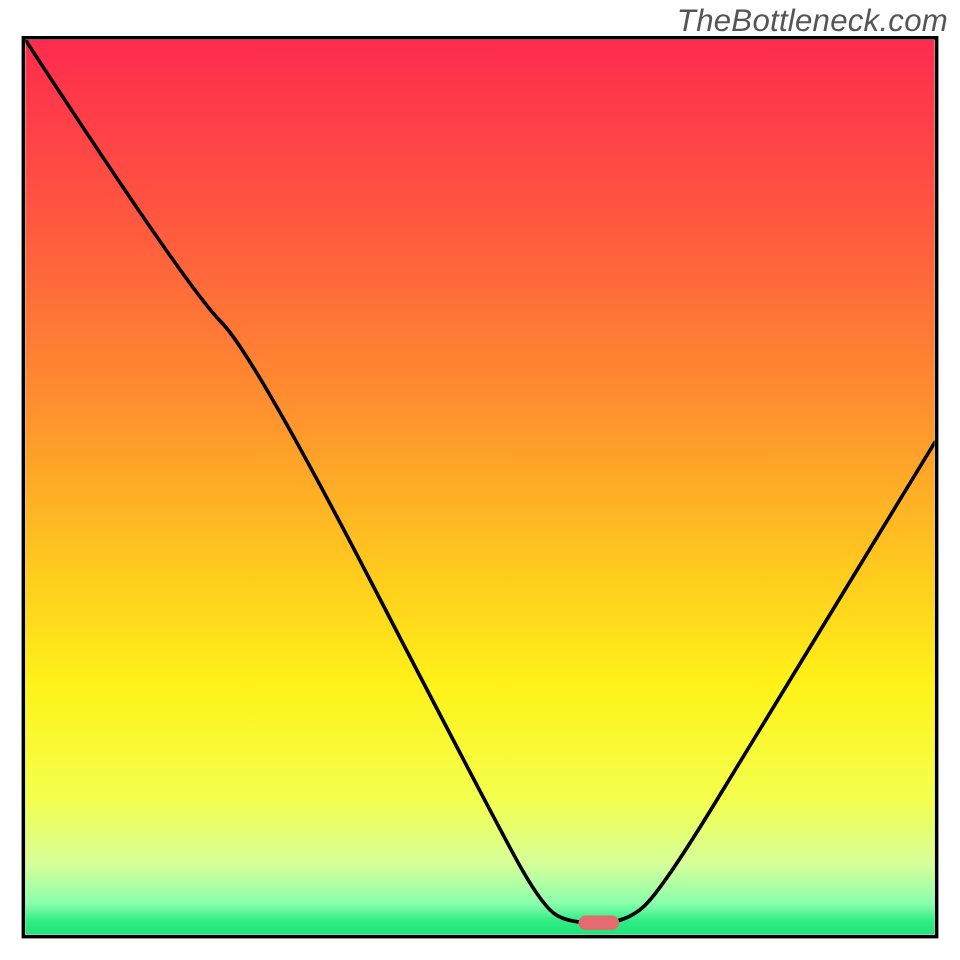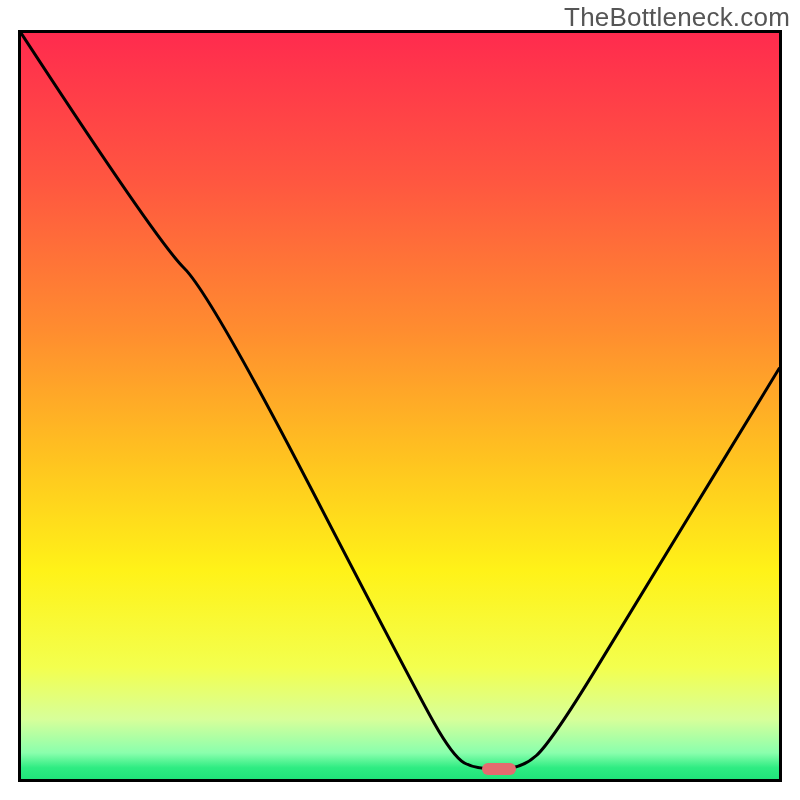--- a/index.html
+++ b/index.html
@@ -8,20 +8,21 @@
     width: 800px;
     height: 800px;
     background: #ffffff;
     font-family: Arial, Helvetica, sans-serif;
     overflow: hidden;
   }
   .frame {
     position: relative;
     width: 800px;
     height: 712px;
+    font-style: italic;
   }
   .watermark {
     position: absolute;
     top: 2px;
     right: 10px;
     font-size: 26px;
     font-weight: 500;
     color: #555555;
     letter-spacing: 0.2px;
     z-index: 10;

